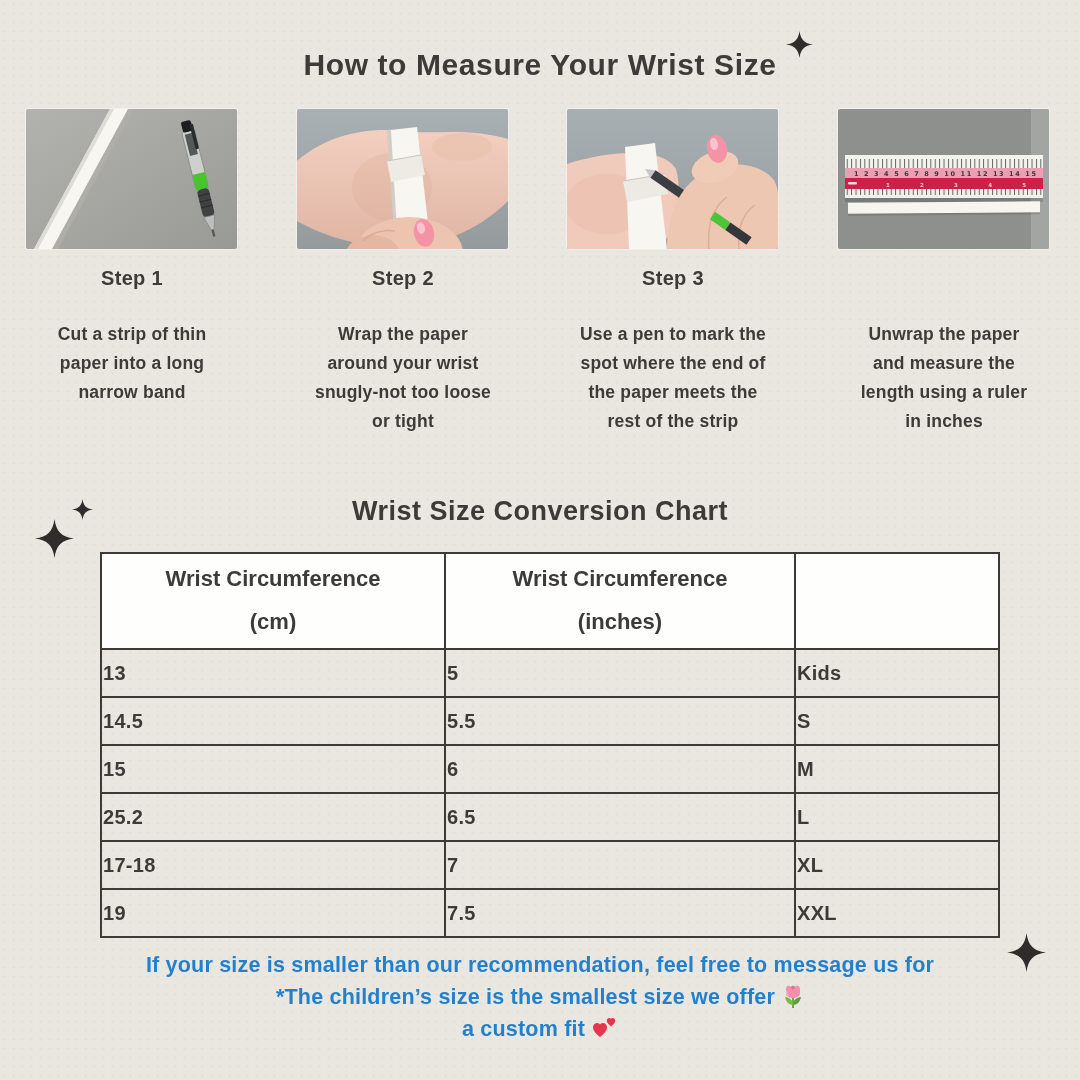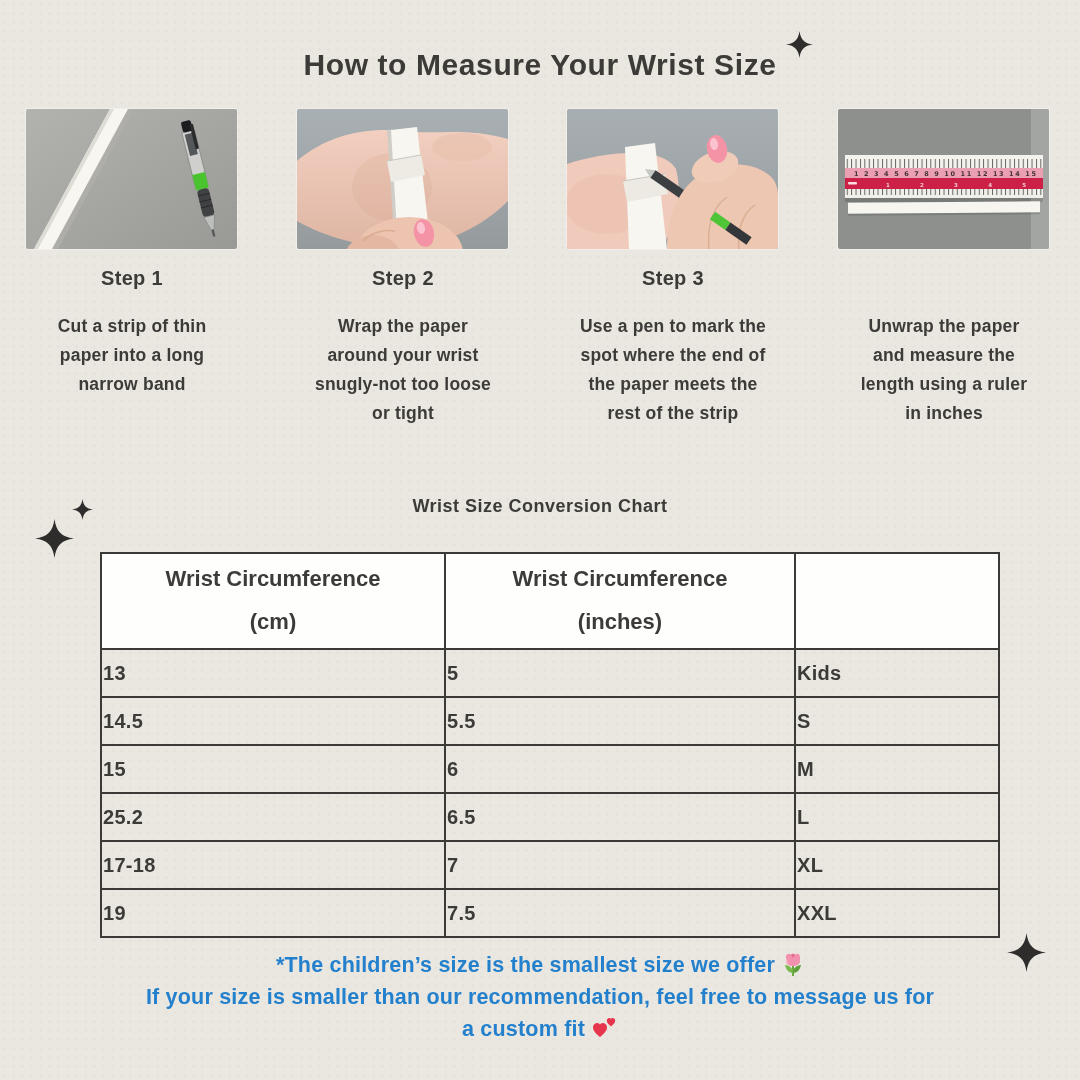--- a/index.html
+++ b/index.html
@@ -26,25 +26,25 @@
     position:absolute;top:109px;width:211px;height:140px;
     overflow:hidden;border-radius:2px;
     box-shadow:0 0 0 1px rgba(255,255,255,.35);
   }
   .photo svg{display:block;}
   .p1{left:26px;} .p2{left:297px;} .p3{left:567px;} .p4{left:838px;}
   .step-col{position:absolute;width:250px;text-align:center;}
   .c1{left:7px;} .c2{left:278px;} .c3{left:548px;} .c4{left:819px;}
   .step-label{position:absolute;top:267px;font-size:20px;font-weight:bold;letter-spacing:.3px;}
   .step-desc{position:absolute;top:308px;font-size:17.5px;font-weight:bold;line-height:29px;letter-spacing:.2px;}
-  .step-desc p{margin:4px auto;}
+  .step-desc p{margin:12px auto;}
   .c1 p{width:196px;} .c2 p{width:178px;} .c3 p{width:190px;} .c4 p{width:170px;}
   .chart-title{
     position:absolute;top:496px;left:0;width:1080px;text-align:center;
-    font-size:18px;font-weight:bold;letter-spacing:.5px;
+    font-size:27px;font-weight:bold;letter-spacing:.5px;
   }
   table.conv{
     position:absolute;left:100px;top:552px;width:898px;
     border-collapse:collapse;table-layout:fixed;
   }
   table.conv th,table.conv td{
     border:2px solid #3b3a36;font-weight:bold;color:#3c3b38;
   }
   table.conv th{
     height:94px;background:#fefefd;font-size:22px;line-height:1.95;padding:0;
@@ -253,29 +253,29 @@
       </tr>
       <tr>
         <td>19</td>
         <td>7.5</td>
         <td>XXL</td>
       </tr>
     </tbody>
   </table>
 
   <div class="footer">
+    <div class="line">If your size is smaller than our recommendation, feel free to message us for</div>
     <div class="line"><span>*The children’s size is the smallest size we offer</span><svg class="inline-ico" width="22" height="24" viewBox="0 0 22 24">
         <path d="M11,13 L11,24" stroke="#6aaa3c" stroke-width="2"></path>
         <path d="M11,21 C7,21 4,18 3,13 C7.5,13.5 10.3,16 11,19.5 Z" fill="#7cb84e"></path>
         <path d="M11,21 C15,21 18,18 19,13 C14.5,13.5 11.7,16 11,19.5 Z" fill="#5f9e3a"></path>
         <path d="M4,5 C4,1.8 7.2,0.8 9.2,3 L11,5 L12.8,3 C14.8,0.8 18,1.8 18,5 L18,9 C18,12.4 15,14 11,14 C7,14 4,12.4 4,9 Z" fill="#f291ae"></path>
         <path d="M8.8,3.2 L11,6 L13.2,3.2 C12.2,1.4 9.8,1.4 8.8,3.2 Z" fill="#e56f95"></path>
         <path d="M5,5.5 C5,8.5 5.5,10.5 7,12 C5.3,11.4 4.3,10.3 4.2,8.5 Z" fill="#fbc5d8" opacity=".9"></path>
       </svg></div>
-    <div class="line">If your size is smaller than our recommendation, feel free to message us for</div>
     <div class="line"><span>a custom fit</span><svg class="inline-ico" width="26" height="23" viewBox="0 0 26 23">
         <path d="M8,20 C4.5,17 1,13.8 1,10.4 C1,7.8 3,6 5.2,6 C6.6,6 7.6,6.8 8,7.6 C8.4,6.8 9.4,6 10.8,6 C13,6 15,7.8 15,10.4 C15,13.8 11.5,17 8,20 Z" fill="#e8354e"></path>
         <path d="M19,9.5 C16.9,7.7 14.8,5.8 14.8,3.8 C14.8,2.2 16,1.1 17.3,1.1 C18.2,1.1 18.8,1.6 19,2.1 C19.2,1.6 19.8,1.1 20.7,1.1 C22,1.1 23.2,2.2 23.2,3.8 C23.2,5.8 21.1,7.7 19,9.5 Z" fill="#e8354e"></path>
       </svg></div>
   </div>
 
   <svg class="sparkle" style="left:1007px;top:933px" width="39" height="39" viewBox="0 0 100 100">
     <path d="M50 0C54 32 68 46 100 50C68 54 54 68 50 100C46 68 32 54 0 50C32 46 46 32 50 0Z" fill="#2e2d2b"></path>
   </svg>
 

